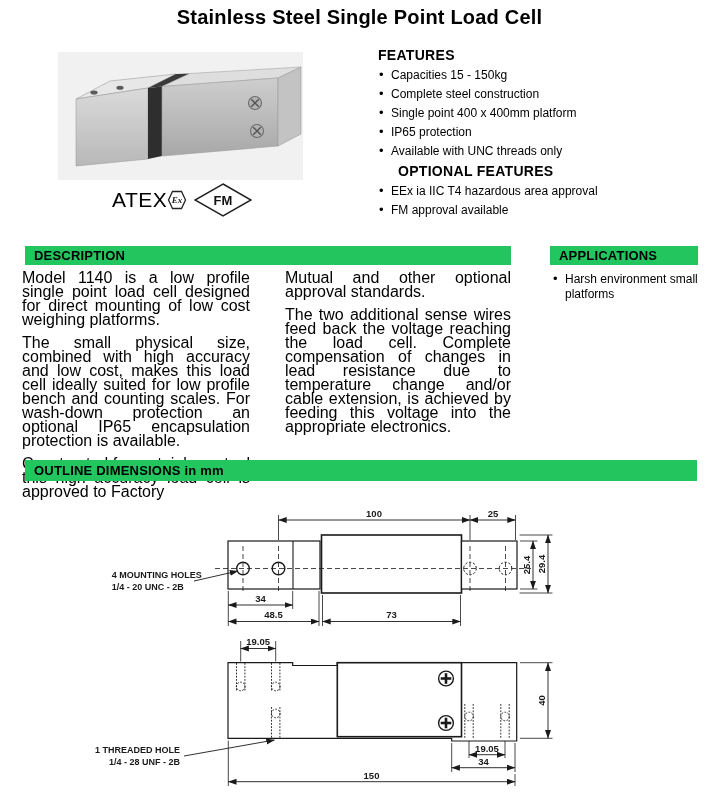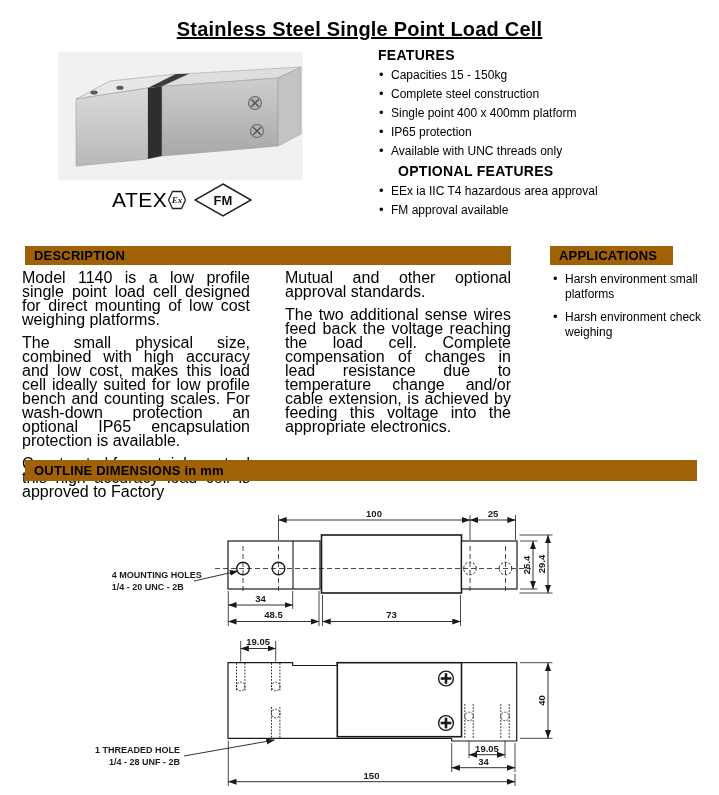--- a/index.html
+++ b/index.html
@@ -3,38 +3,38 @@
 <meta charset="utf-8">
 <style>
   html,body{margin:0;padding:0;}
   body{
     width:719px;height:795px;position:relative;background:#ffffff;
     font-family:"Liberation Sans","DejaVu Sans",sans-serif;color:#000;
     overflow:hidden;
   }
   .abs{position:absolute;}
   
-  .doc-title{top:18px;left:0;width:719px;text-align:center;font-size:20px;font-weight:bold;letter-spacing:.2px;text-decoration:underline;}
+  .doc-title{top:6px;left:0;width:719px;text-align:center;font-size:20px;font-weight:bold;letter-spacing:.2px;}
   
   .photo{left:58px;top:52px;width:245px;height:128px;background:#f1f1f1;}
   
   .certs{left:112px;top:182px;width:180px;height:36px;display:flex;align-items:center;}
   .atex-txt{font-size:21px;font-weight:normal;letter-spacing:.5px;}
   .cert-gap{width:7px;}
   
   .features{left:378px;top:47px;width:330px;}
   .feat-head{font-size:14px;font-weight:bold;letter-spacing:.3px;margin:0 0 5px 0;}
   .feat-head.opt{margin-top:4px;margin-left:20px;}
   ul.blist{list-style:none;margin:0;padding:0;}
   ul.blist li{position:relative;padding-left:13px;font-size:12px;line-height:1.17;margin-bottom:5px;}
   ul.blist li::before{content:"•";position:absolute;left:1px;top:-1px;font-size:13px;}
   
-  .bar{background:#a16207;height:19px;line-height:19px;font-size:13px;font-weight:bold;letter-spacing:.2px;padding-left:9px;box-sizing:border-box;}
+  .bar{background:#22c55e;height:19px;line-height:19px;font-size:13px;font-weight:bold;letter-spacing:.2px;padding-left:9px;box-sizing:border-box;}
   .bar-desc{left:25px;top:246px;width:486px;}
-  .bar-apps{left:550px;top:246px;width:123px;}
+  .bar-apps{left:550px;top:246px;width:148px;}
   .bar-outline{left:25px;top:460px;width:672px;height:21px;line-height:21px;}
   .bar .unit{font-weight:bold;}
   
   .desc{left:22px;top:271px;width:489px;}
   .desc-col{position:absolute;top:0;width:228px;}
   .desc-col.c1{left:0;}
   .desc-col.c2{left:263px;width:226px;}
   .desc-col p{margin:0 0 9px 0;font-size:16px;line-height:14px;text-align:justify;}
   
   .apps{left:552px;top:272px;width:154px;}
@@ -142,21 +142,20 @@
       <p>The two additional sense wires feed back the voltage reaching the load cell. Complete compensation of changes in lead resistance due to temperature change and/or cable extension, is achieved by feeding this voltage into the appropriate electronics.</p>
     </div>
 </div>
 
 <div class="abs bar bar-apps">
   <span>APPLICATIONS</span>
 </div>
 <div class="abs apps">
   <ul class="blist">
       <li>Harsh environment small platforms</li>
-      <li>Harsh environment check weighing</li>
     </ul>
 </div>
 
 <div class="abs bar bar-outline">
   <span>OUTLINE DIMENSIONS</span><span class="unit">&nbsp;</span><span class="unit">in mm</span>
 </div>
 
 <div class="abs drawings">
 <svg width="719" height="300" viewBox="0 0 719 300">
   <defs>

